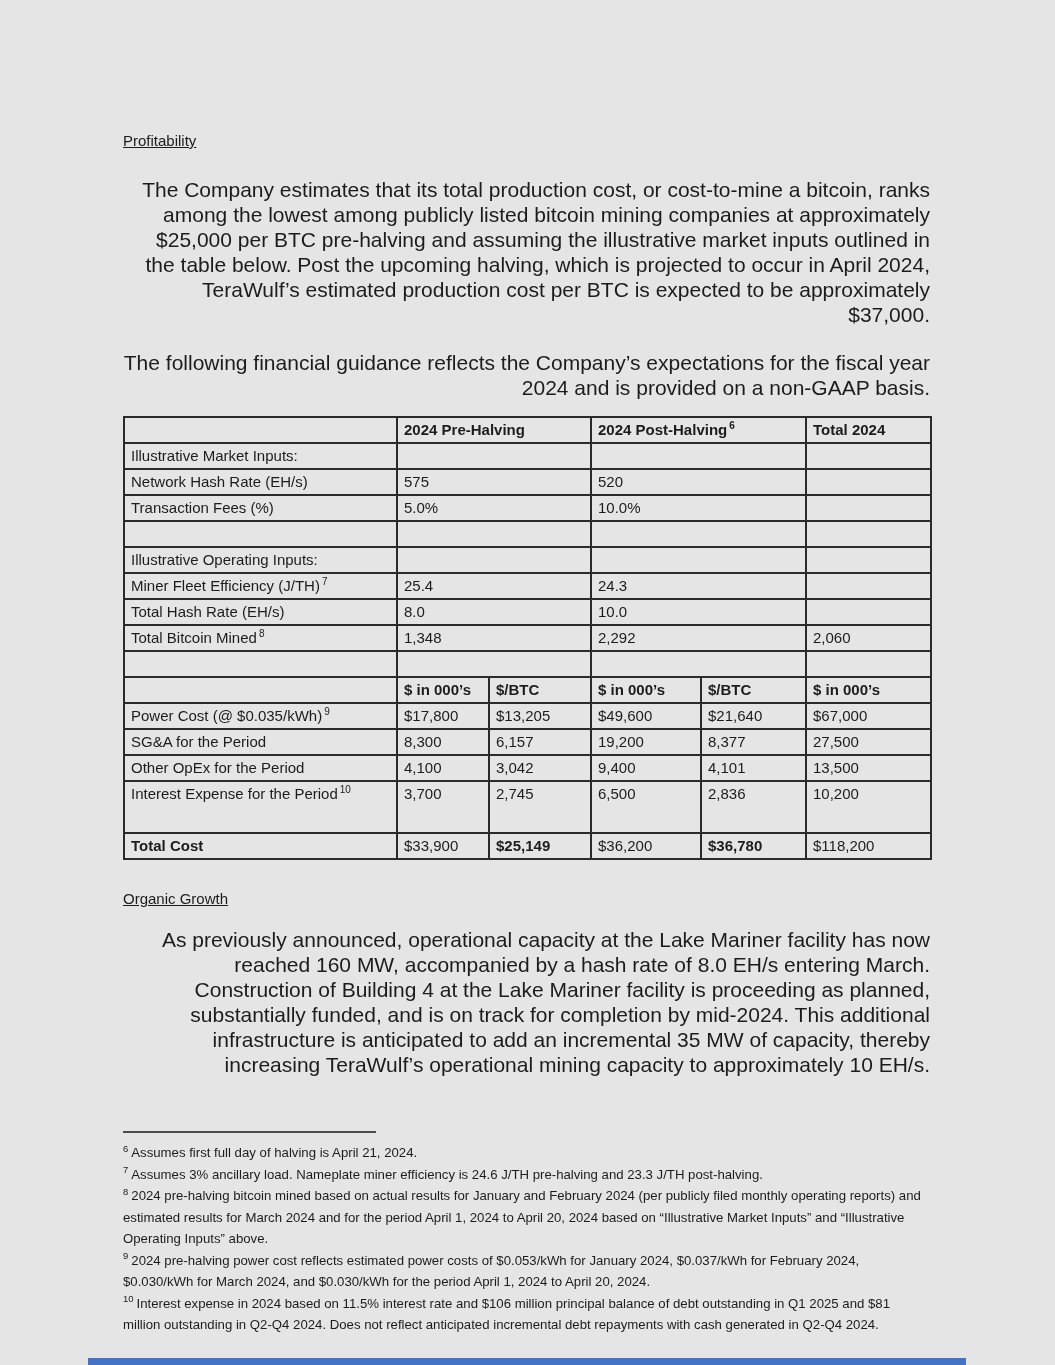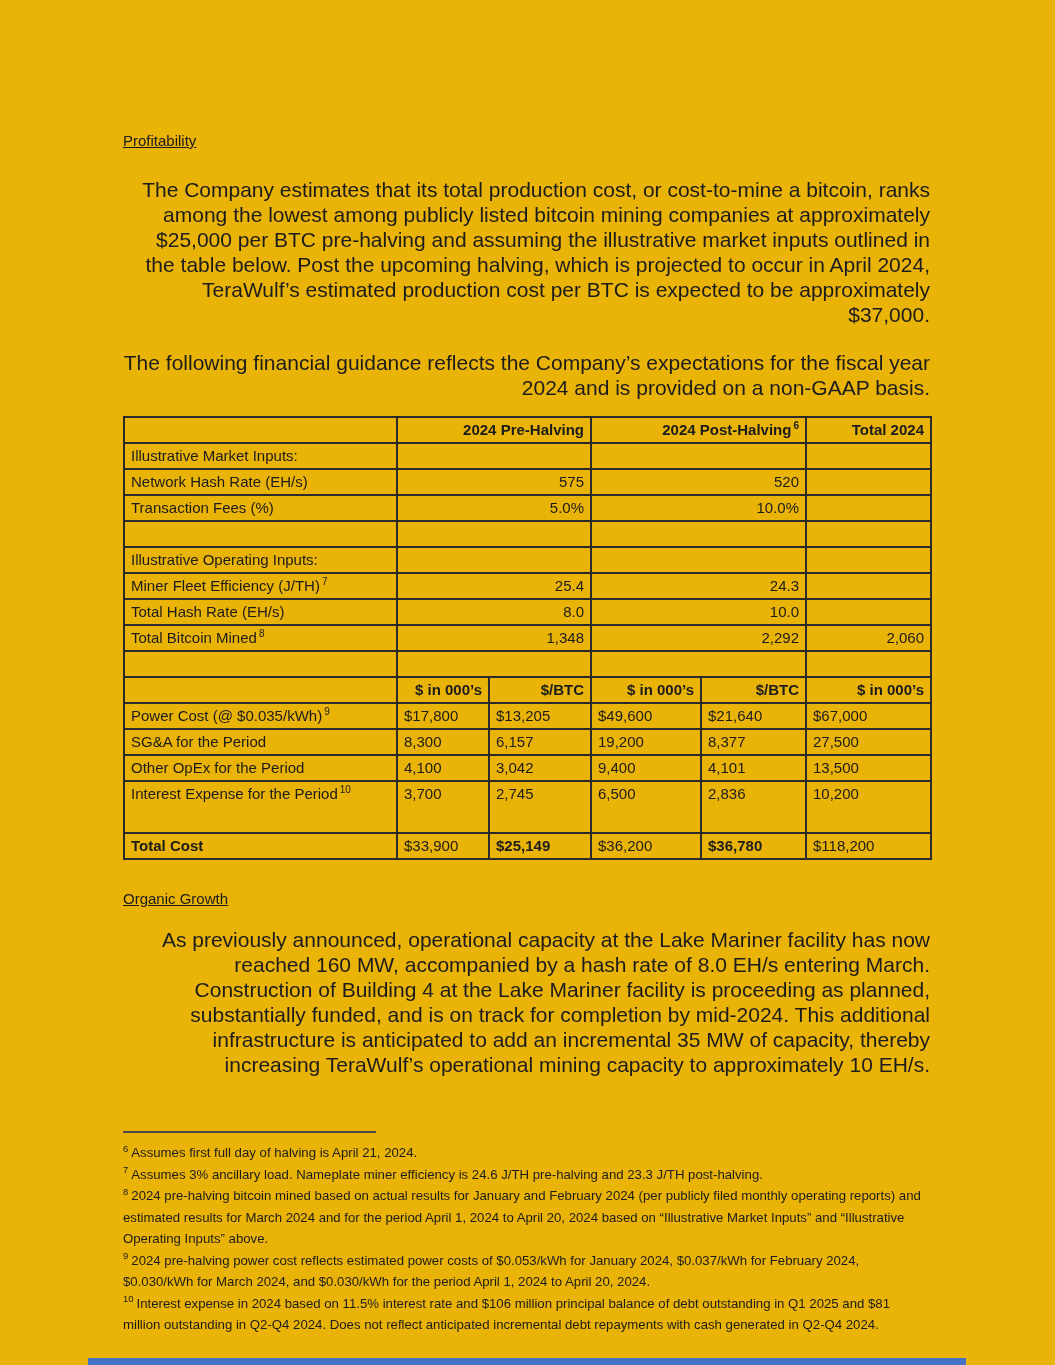--- a/index.html
+++ b/index.html
@@ -1,26 +1,26 @@
 <!DOCTYPE html>
 <html><head>
 <meta charset="utf-8">
 <style>
   html,body{margin:0;padding:0;background:#ffffff;}
-  .page{position:relative;width:1055px;height:1365px;background:#eab308;overflow:hidden;
+  .page{position:relative;width:1055px;height:1365px;background:#e5e5e5;overflow:hidden;
         font-family:"Liberation Sans",sans-serif;color:#1c1c1c;}
   .content{position:absolute;left:123px;top:128px;width:807px;}
   .heading{font-size:15px;font-weight:400;text-decoration:underline;line-height:25px;margin:0 0 24px 0;}
   .para{font-size:21px;line-height:25px;margin:0 0 23px 0;text-align:right;}
   .para.tight{margin-bottom:16px;}
   table.guidance{border-collapse:collapse;table-layout:fixed;width:807px;font-size:15px;}
   table.guidance td{border:2px solid #2b2b2b;padding:1px 6px;height:22px;line-height:22px;
         vertical-align:top;overflow:hidden;white-space:nowrap;}
   td.lbl{text-align:left;padding-left:8px;}
-  td.c{text-align:right;}
+  td.c{text-align:left;}
   td.r{text-align:left;padding-right:8px;}
   .b{font-weight:bold;}
   .i{}
   td.wrap{white-space:normal;padding-right:84px;}
   tr.tall td{height:48px;}
   sup.supref{font-size:10px;line-height:0;vertical-align:super;margin-left:2px;}
   .heading2{font-size:15px;font-weight:400;text-decoration:underline;line-height:25px;margin:26px 0 0 0;}
   .para.growth{margin:16px 0 0 0;}
   .fn-rule{width:253px;height:0;border-top:2px solid #4a4a4a;margin:54px 0 9px 0;}
   .fn{font-size:13.2px;line-height:21.5px;margin:0;}

